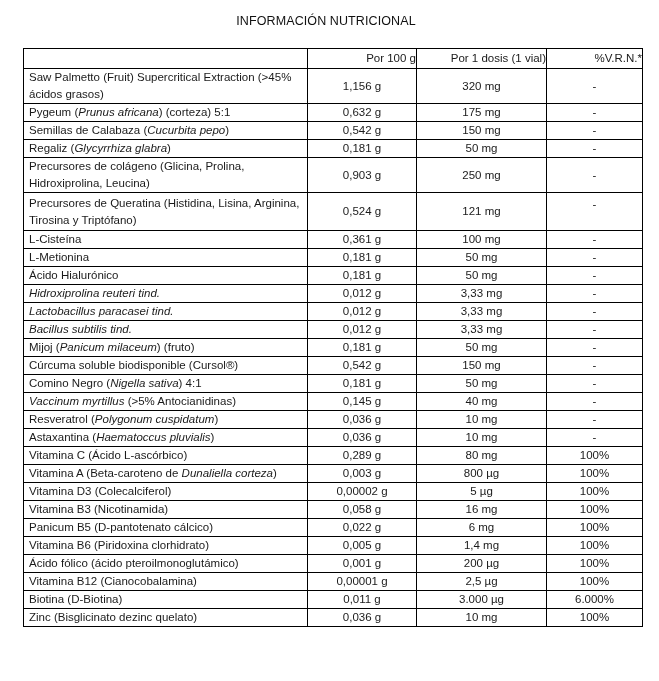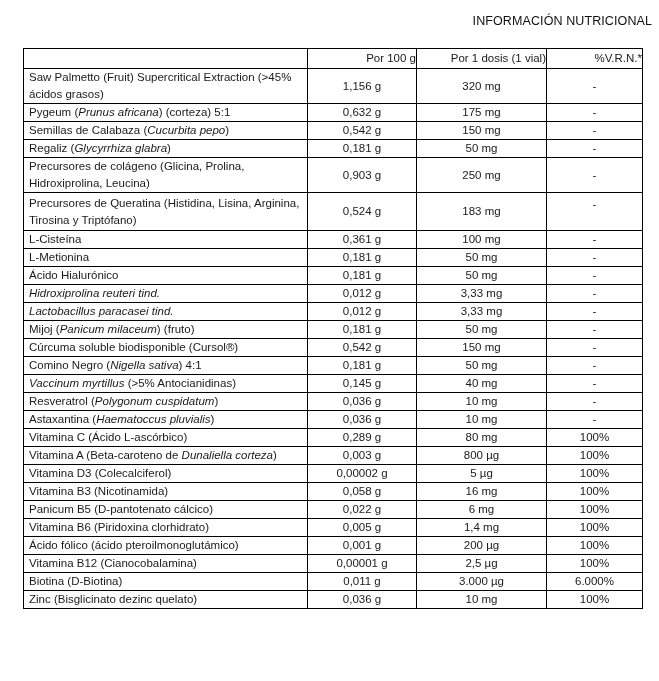--- a/index.html
+++ b/index.html
@@ -13,21 +13,21 @@
       position: relative;
       font-family: "Liberation Sans", sans-serif;
       color: #1a1a1a;
       overflow: hidden;
     }
     .title {
       position: absolute;
       top: 14px;
       left: 0;
       width: 652px;
-      text-align: right;
+      text-align: center;
       font-size: 12.5px;
       letter-spacing: 0.1px;
       color: #111;
     }
     table.nut {
       position: absolute;
       left: 23px;
       top: 48px;
       width: 619px;
       border-collapse: collapse;
@@ -101,21 +101,21 @@
       </tr>
       <tr class="double">
         <td class="name"><span>Precursores de colágeno (Glicina, Prolina, Hidroxiprolina, Leucina)</span></td>
         <td class="num">0,903 g</td>
         <td class="num">250 mg</td>
         <td class="num">-</td>
       </tr>
       <tr class="double">
         <td class="name"><span>Precursores de Queratina (Histidina, Lisina, Arginina, Tirosina y Triptófano)</span></td>
         <td class="num">0,524 g</td>
-        <td class="num">183 mg</td>
+        <td class="num">121 mg</td>
         <td class="num vrn-top">-</td>
       </tr>
       <tr>
         <td class="name"><span>L-Cisteína</span></td>
         <td class="num">0,361 g</td>
         <td class="num">100 mg</td>
         <td class="num">-</td>
       </tr>
       <tr>
         <td class="name"><span>L-Metionina</span></td>
@@ -130,20 +130,26 @@
         <td class="num">-</td>
       </tr>
       <tr>
         <td class="name"><i>Hidroxiprolina reuteri tind.</i></td>
         <td class="num">0,012 g</td>
         <td class="num">3,33 mg</td>
         <td class="num">-</td>
       </tr>
       <tr>
         <td class="name"><i>Lactobacillus paracasei tind.</i></td>
+        <td class="num">0,012 g</td>
+        <td class="num">3,33 mg</td>
+        <td class="num">-</td>
+      </tr>
+      <tr>
+        <td class="name"><i>Bacillus subtilis tind.</i></td>
         <td class="num">0,012 g</td>
         <td class="num">3,33 mg</td>
         <td class="num">-</td>
       </tr>
       <tr>
         <td class="name"><span>Mijoj (</span><i>Panicum milaceum</i><span>) (fruto)</span></td>
         <td class="num">0,181 g</td>
         <td class="num">50 mg</td>
         <td class="num">-</td>
       </tr>

